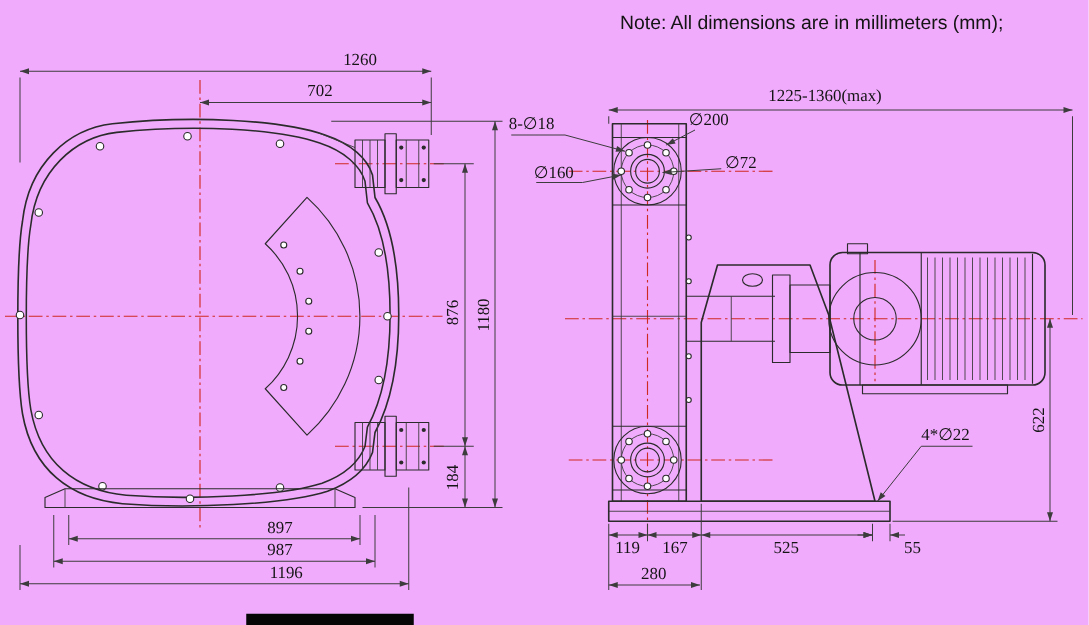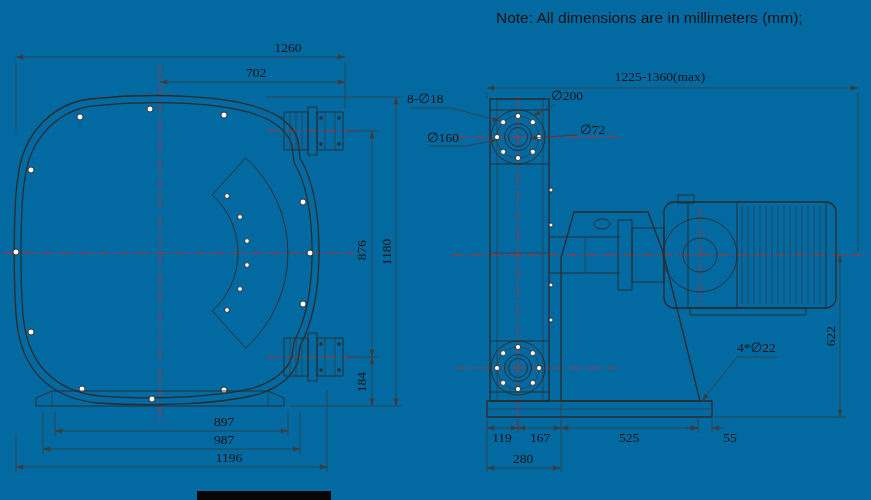--- a/index.html
+++ b/index.html
@@ -1,16 +1,16 @@
 <!DOCTYPE html>
 <html><head>
 <meta charset="utf-8">
 <style>
   html,body { margin:0; padding:0; background:#ffffff; }
-  #stage { position:relative; width:871px; height:500px; background:#0369a1; overflow:hidden;
+  #stage { position:relative; width:871px; height:500px; background:#f0abfc; overflow:hidden;
            font-family:"Liberation Sans", sans-serif; }
   svg { display:block; }
   .ol   { fill:none; stroke:#2b2b2b; stroke-width:1.3; stroke-linejoin:round; }
   .ol2  { fill:none; stroke:#2b2b2b; stroke-width:0.9; stroke-linejoin:round; }
   .thin { fill:none; stroke:#3a3a3a; stroke-width:0.7; }
   .cl   { fill:none; stroke:#cf2a21; stroke-width:0.9; stroke-dasharray:11 3 2 3; }
   .dim  { fill:none; stroke:#3c3c3c; stroke-width:0.8; }
   .bolt { fill:#ffffff; stroke:#2b2b2b; stroke-width:0.9; }
   .dot  { fill:#2b2b2b; stroke:none; }
   text.dt   { font:13.5px "Liberation Serif", serif; fill:#141414; stroke:none; }

